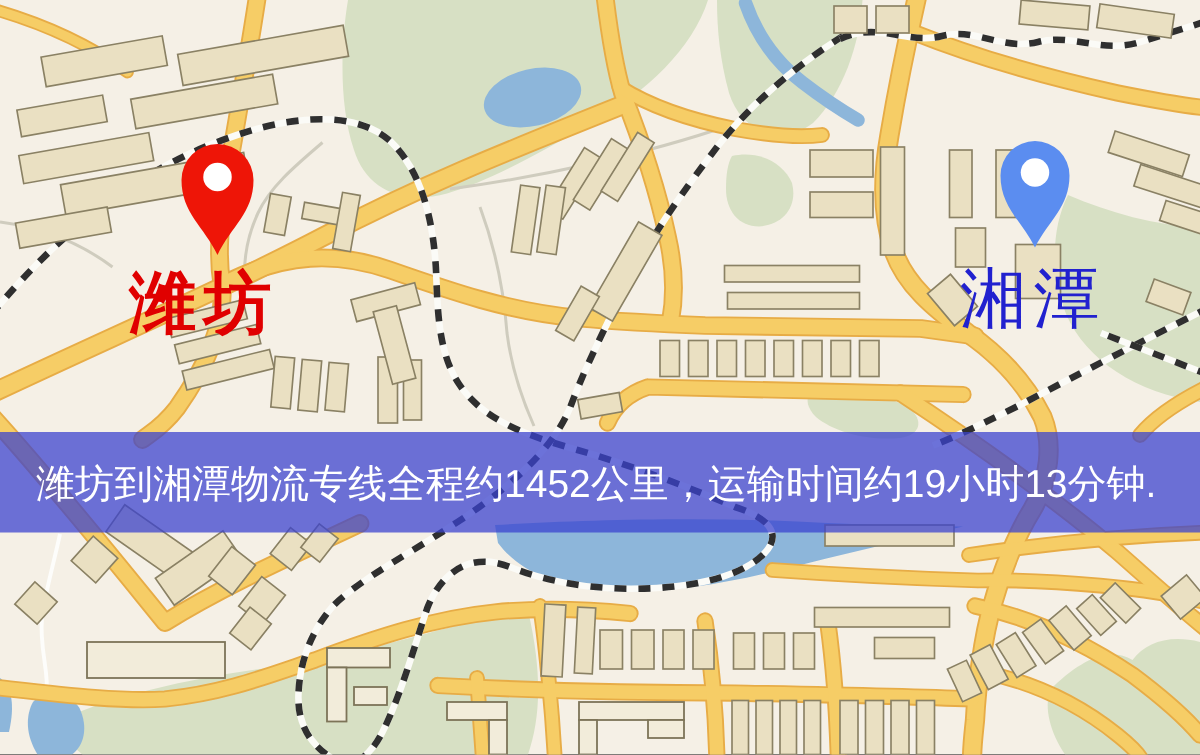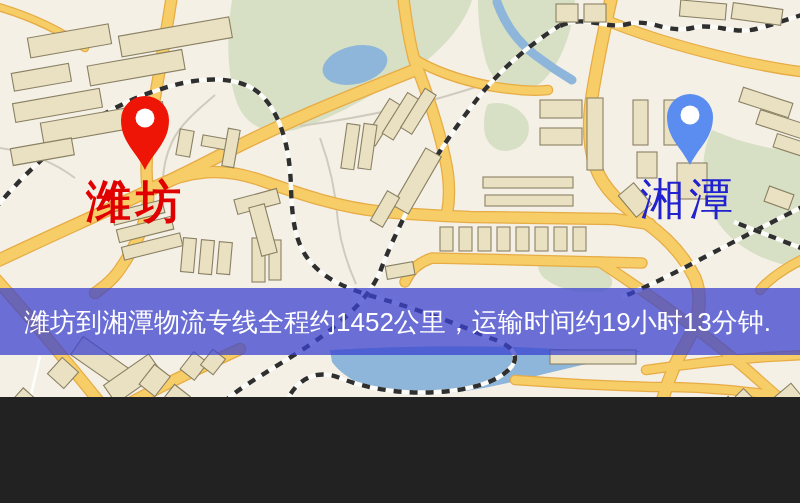--- a/index.html
+++ b/index.html
@@ -1,16 +1,16 @@
 <!DOCTYPE html>
 <html><head>
 <meta charset="utf-8">
 <style>
   html,body{margin:0;padding:0;background:#222;}
-  .stage{position:relative;width:800px;height:397px;overflow:hidden;
+  .stage{position:relative;width:800px;height:503px;overflow:hidden;
          font-family:"Liberation Sans","DejaVu Sans",sans-serif;}
   .stage svg{position:absolute;inset:0;display:block;}
   .road-e{fill:none;stroke:#e7ac46;stroke-linecap:round;stroke-linejoin:round;}
   .road-c{fill:none;stroke:#f6cd66;stroke-linecap:round;stroke-linejoin:round;}
   .rail-b{fill:none;stroke:#fbfbf7;stroke-width:4.4;stroke-linecap:butt;}
   .rail-d{fill:none;stroke:#2f2f2f;stroke-width:4.4;stroke-dasharray:8 8;stroke-linecap:butt;}
   .bld{fill:#eae0c2;stroke:#8a8164;stroke-width:1.1;}
   .bld2{fill:#f2ecda;stroke:#7d7458;stroke-width:1.2;}
   .park{fill:#d7e0c4;}
   .water{fill:#8db6da;}

